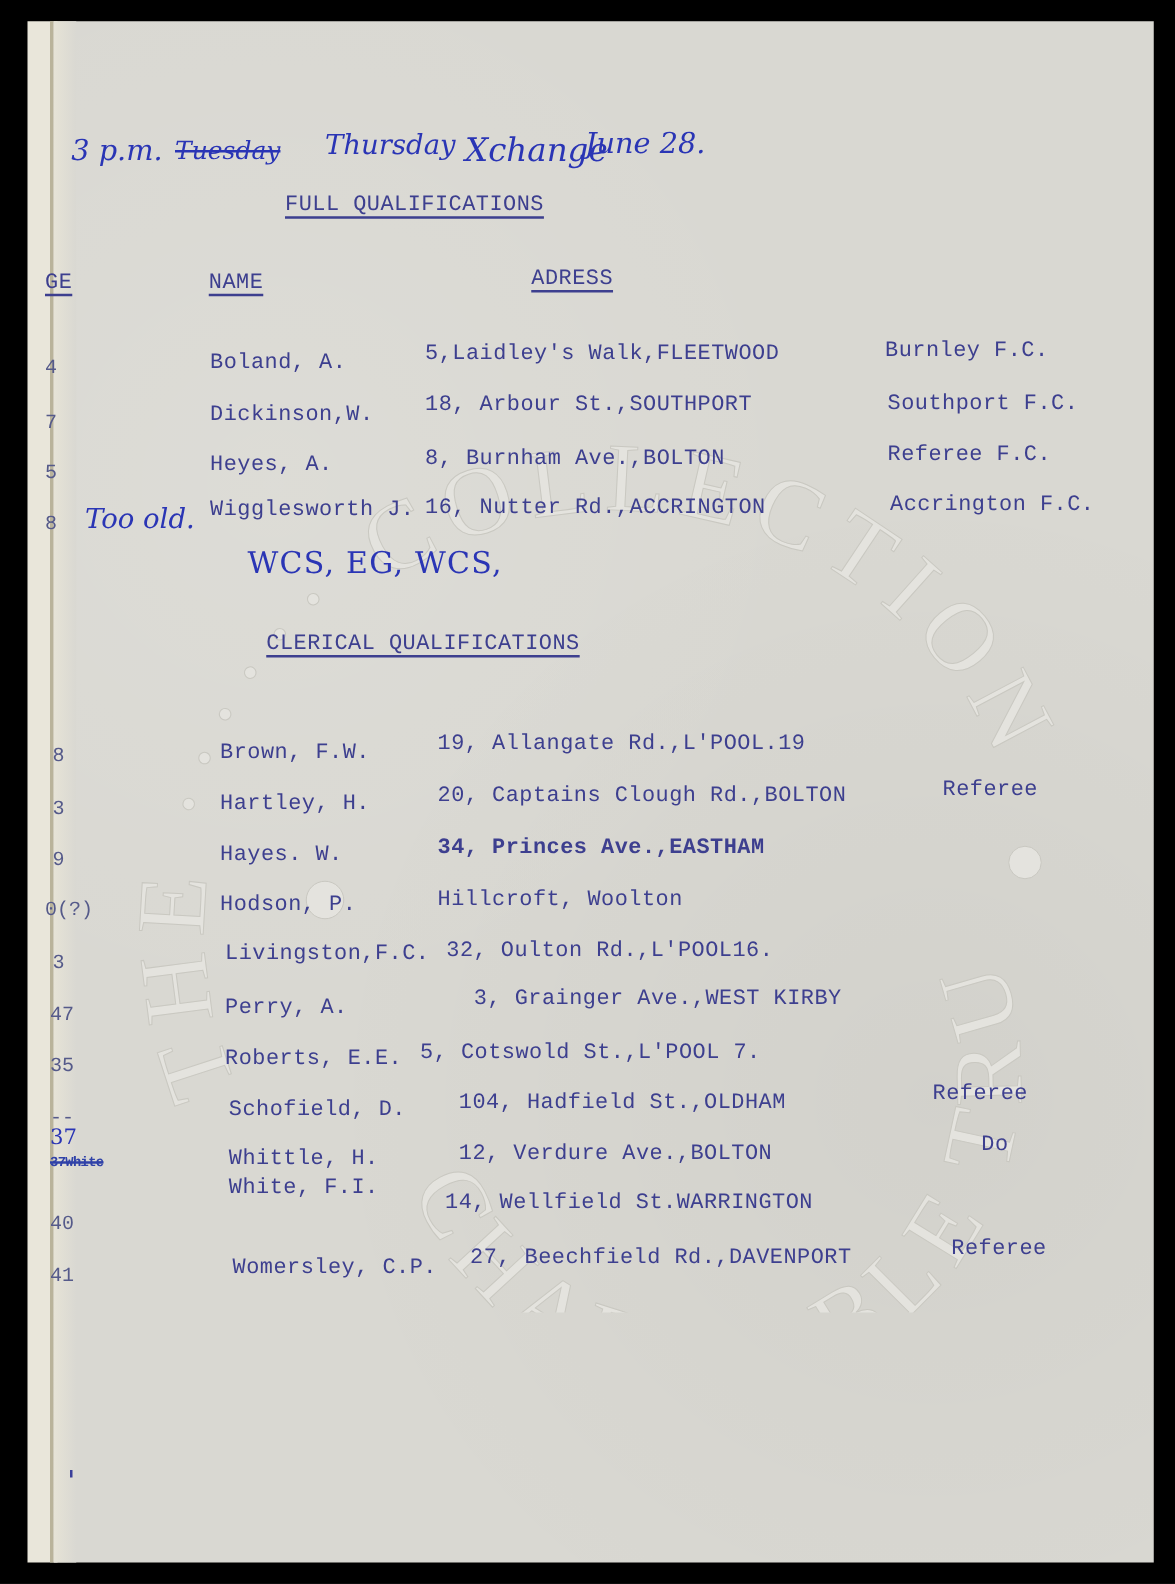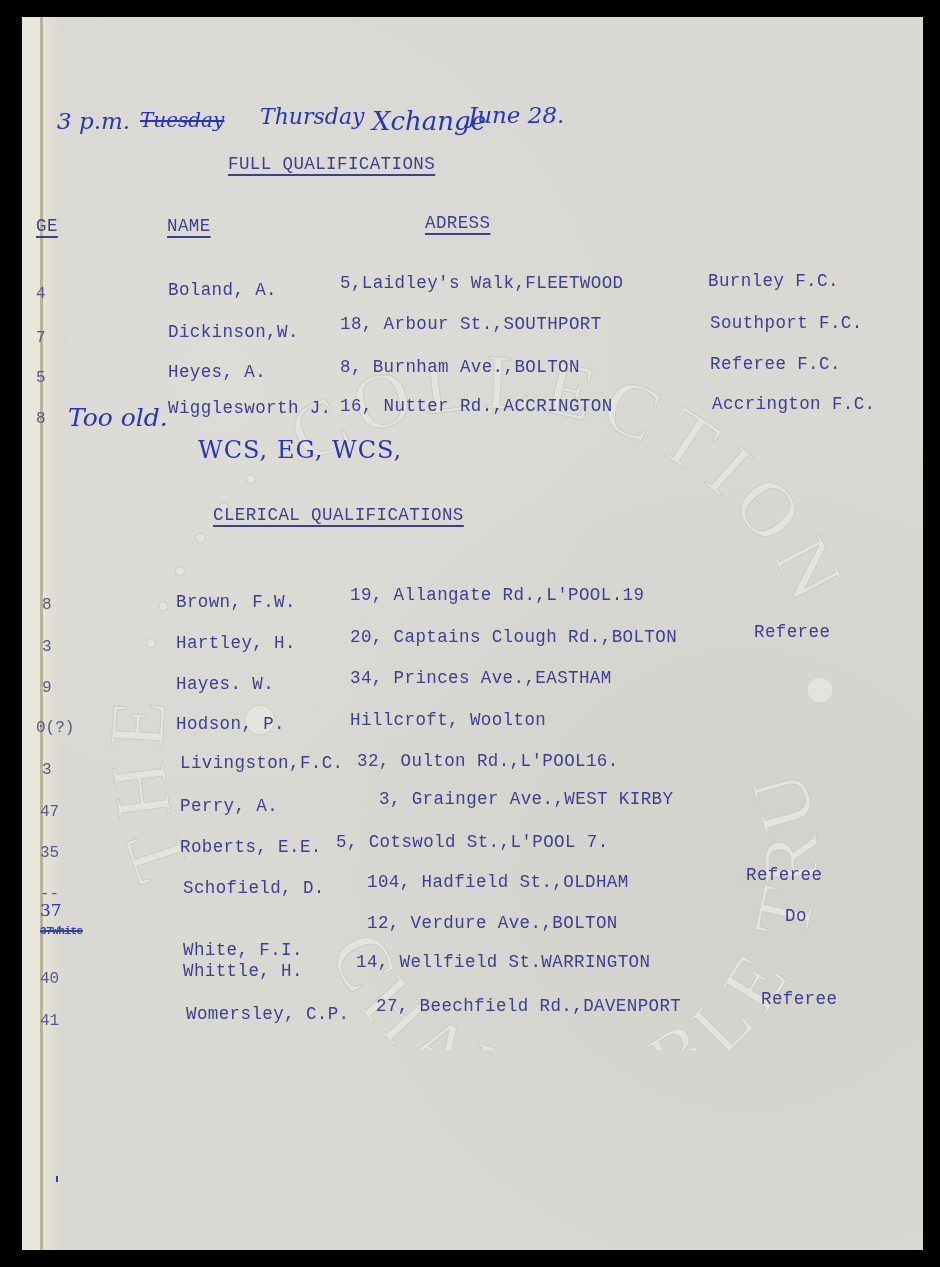--- a/index.html
+++ b/index.html
@@ -148,21 +148,21 @@
     <div class="t" style="left:710px; top:313px;">Southport F.C.</div>
   </div>
   <div>
     <div class="margin-num" style="left:36px; top:369px;">5</div>
     <div class="t" style="left:168px; top:362px;">Heyes, A.</div>
     <div class="t" style="left:340px; top:357px;text-align:right;">8, Burnham Ave.,BOLTON</div>
     <div class="t" style="left:710px; top:354px;">Referee F.C.</div>
   </div>
   <div>
     <div class="margin-num" style="left:36px; top:410px;">8</div>
-    <div class="hand" style="left:68px; top:403px; font-size:25px;">Too old.</div>
+    <div class="hand" style="left:68px; top:403px; font-size:22px;">Too old.</div>
     <div class="t" style="left:168px; top:398px;">Wigglesworth J.</div>
     <div class="t" style="left:340px; top:396px;">16, Nutter Rd.,ACCRINGTON</div>
     <div class="t" style="left:712px; top:394px;">Accrington F.C.</div>
   </div>
   <div class="hand" style="left:198px; top:436px; font-size:24px; font-style:normal; letter-spacing:1px;">WCS, EG, WCS,</div>
 </div>
 
 <div class="t u" style="left:213px; top:505px;">CLERICAL QUALIFICATIONS</div>
 
 <div>
@@ -173,21 +173,21 @@
   </div>
   <div>
     <div class="margin-num" style="left:42px; top:638px;">3</div>
     <div class="t" style="left:176px; top:633px;">Hartley, H.</div>
     <div class="t" style="left:350px; top:627px;">20, Captains Clough Rd.,BOLTON</div>
     <div class="t" style="left:754px; top:622px;">Referee</div>
   </div>
   <div>
     <div class="margin-num" style="left:42px; top:679px;">9</div>
     <div class="t" style="left:176px; top:674px;">Hayes. W.</div>
-    <div class="t" style="left:350px; top:668px;">34, Princes Ave.,EASTHAM</div>
+    <div class="t" style="left:350px; top:668px;font-weight:bold;">34, Princes Ave.,EASTHAM</div>
   </div>
   <div>
     <div class="margin-num" style="left:36px; top:719px;">0(?)</div>
     <div class="t" style="left:176px; top:714px;">Hodson, P.</div>
     <div class="t" style="left:350px; top:710px;">Hillcroft, Woolton</div>
   </div>
   <div>
     <div class="margin-num" style="left:42px; top:761px;">3</div>
     <div class="t" style="left:180px; top:753px;">Livingston,F.C.</div>
     <div class="t" style="left:357px; top:751px;">32, Oulton Rd.,L'POOL16.</div>
@@ -210,21 +210,21 @@
   </div>
   <div>
     <div class="hand" style="left:40px; top:900px; font-size:17px; font-style:normal;">37</div>
     <div class="struck-typed strike" style="left:40px; top:925px;">37White</div>
     <div class="t" style="left:183px; top:920px;margin-top:20px;">White, F.I.</div>
     <div class="t" style="left:367px; top:913px;">12, Verdure Ave.,BOLTON</div>
     <div class="t" style="left:785px; top:906px;">Do</div>
   </div>
   <div>
     <div class="margin-num" style="left:40px; top:970px;">40</div>
-    <div class="t" style="left:183px; top:961px;">Whittle, H.</div>
+    <div class="t" style="left:183px; top:917px;">Whittle, H.</div>
     <div class="t" style="left:356px; top:952px;">14, Wellfield St.WARRINGTON</div>
   </div>
   <div>
     <div class="margin-num" style="left:40px; top:1012px;">41</div>
     <div class="t" style="left:186px; top:1004px;">Womersley, C.P.</div>
     <div class="t" style="left:376px; top:996px;">27, Beechfield Rd.,DAVENPORT</div>
     <div class="t" style="left:761px; top:989px;">Referee</div>
   </div>
 </div>
 

